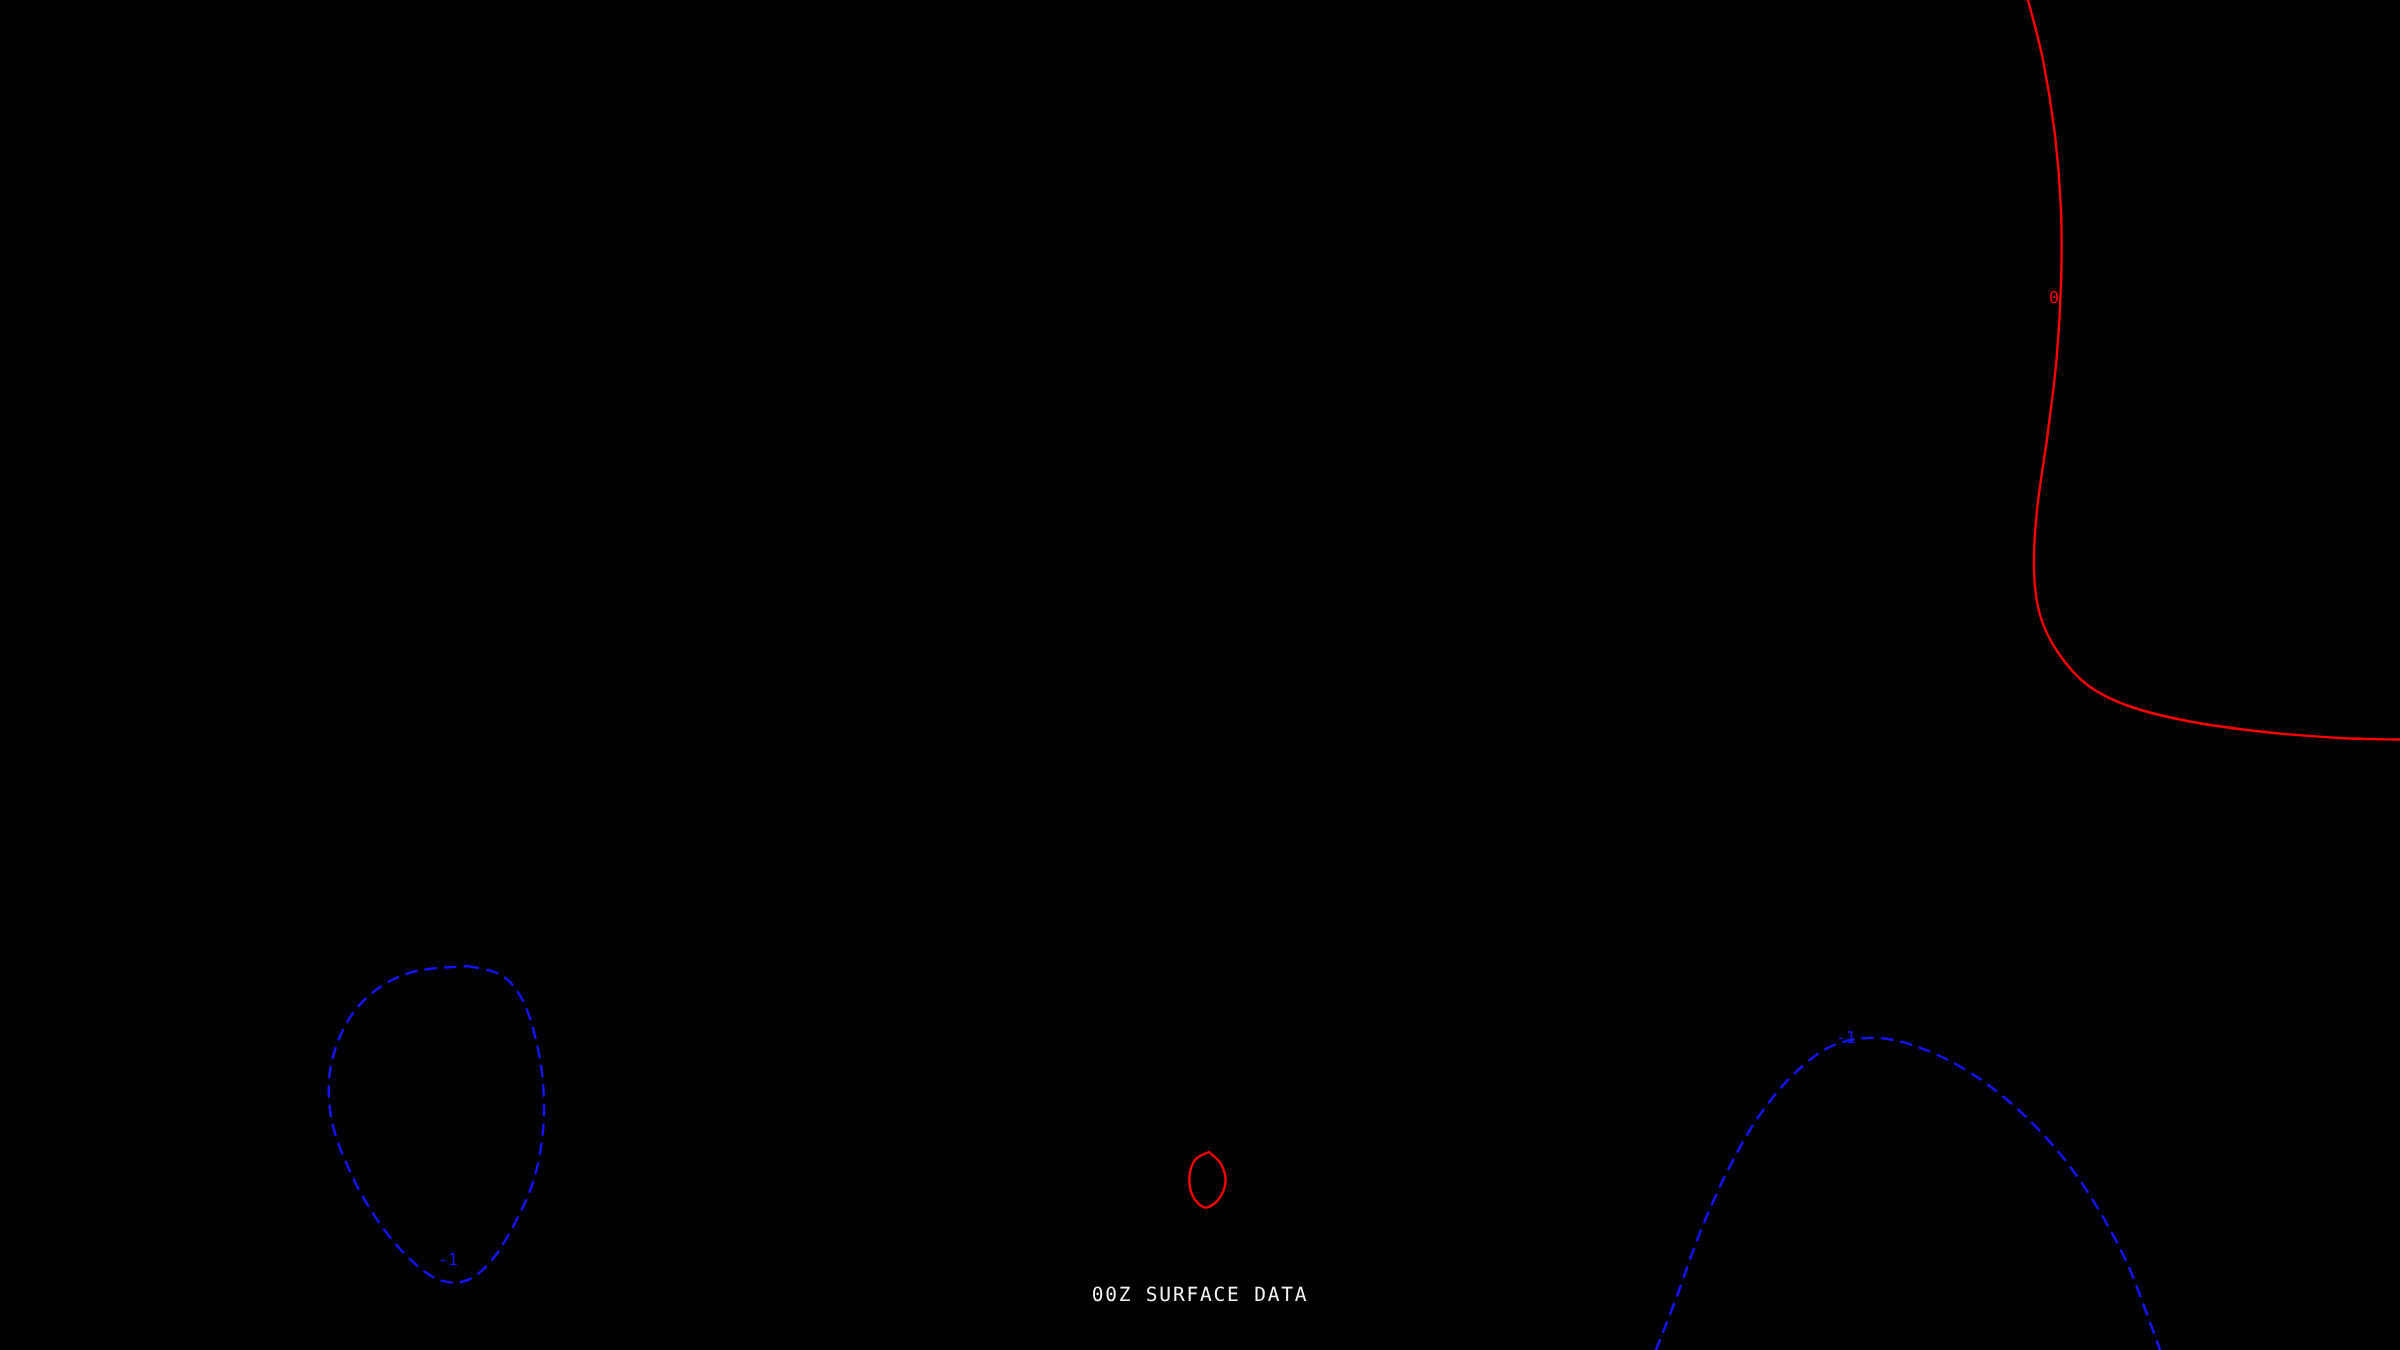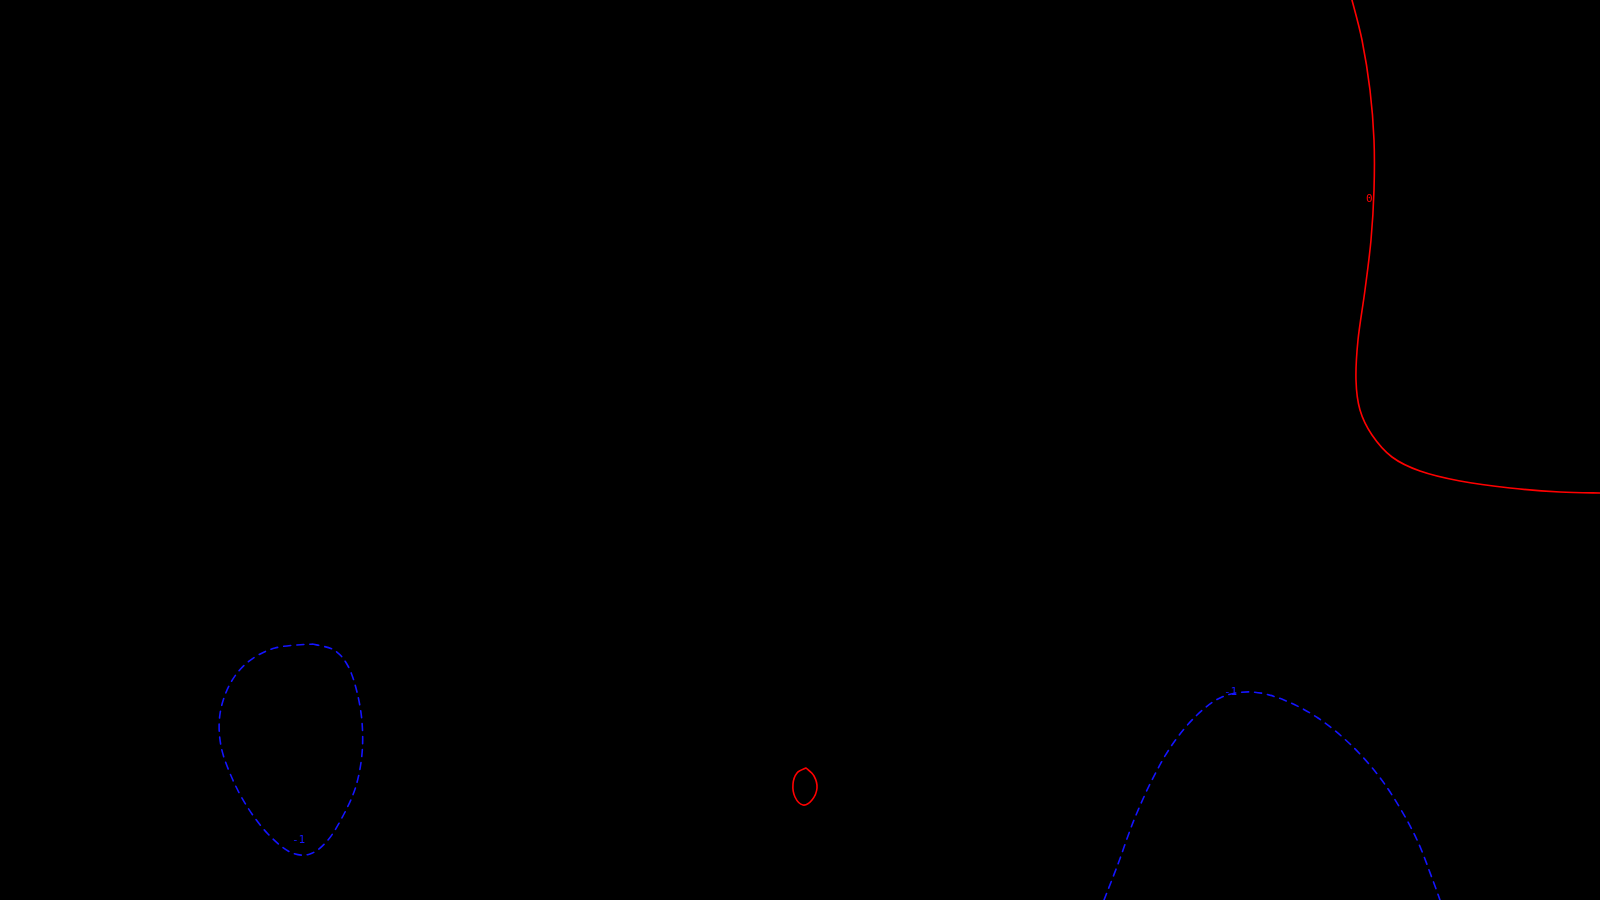--- a/index.html
+++ b/index.html
@@ -57,14 +57,15 @@
         <path d="M 806 768 C 807.3333333333334 769.3333333333334, 812.1666666666666 772.6666666666666, 814 776 C 815.8333333333334 779.3333333333334, 817.3333333333334 784, 817 788 C 816.6666666666666 792, 814.3333333333334 797.1666666666666, 812 800 C 809.6666666666666 802.8333333333334, 805.8333333333334 805.5, 803 805 C 800.1666666666666 804.5, 796.6666666666666 800.5, 795 797 C 793.3333333333334 793.5, 792.6666666666666 788, 793 784 C 793.3333333333334 780, 794.8333333333334 775.6666666666666, 797 773 C 799.1666666666666 770.3333333333334, 804.5 768.8333333333334, 806 768" fill="none" stroke="#ff0000" stroke-width="1.6" stroke-linecap="round" stroke-linejoin="round"></path>
         <path d="M 312 644 C 315.6666666666667 645, 328 646.3333333333334, 334 650 C 340 653.6666666666666, 344.1666666666667 659, 348 666 C 351.8333333333333 673, 354.6666666666667 682.6666666666666, 357 692 C 359.3333333333333 701.3333333333334, 361.1666666666667 711.6666666666666, 362 722 C 362.8333333333333 732.3333333333334, 363 743.3333333333334, 362 754 C 361 764.6666666666666, 359 776, 356 786 C 353 796, 348.6666666666667 805, 344 814 C 339.3333333333333 823, 333.6666666666667 833.3333333333334, 328 840 C 322.3333333333333 846.6666666666666, 316.3333333333333 852, 310 854 C 303.6666666666667 856, 297 855.3333333333334, 290 852 C 283 848.6666666666666, 275 841.3333333333334, 268 834 C 261 826.6666666666666, 254 817.3333333333334, 248 808 C 242 798.6666666666666, 236.5 788.3333333333334, 232 778 C 227.5 767.6666666666666, 223 756.6666666666666, 221 746 C 219 735.3333333333334, 218.5 724.3333333333334, 220 714 C 221.5 703.6666666666666, 225.33333333333334 692.6666666666666, 230 684 C 234.66666666666666 675.3333333333334, 240.5 668, 248 662 C 255.5 656, 264.3333333333333 651, 275 648 C 285.6666666666667 645, 305.8333333333333 644.6666666666666, 312 644" fill="none" stroke="#1414ff" stroke-width="1.6" stroke-linecap="round" stroke-linejoin="round" stroke-dasharray="7 6"></path>
         <path d="M 1104 900 C 1106.3333333333333 894, 1113 877.3333333333334, 1118 864 C 1123 850.6666666666666, 1128.3333333333333 834, 1134 820 C 1139.6666666666667 806, 1145.6666666666667 792.5, 1152 780 C 1158.3333333333333 767.5, 1164.6666666666667 755.6666666666666, 1172 745 C 1179.3333333333333 734.3333333333334, 1187.6666666666667 724, 1196 716 C 1204.3333333333333 708, 1212.6666666666667 701, 1222 697 C 1231.3333333333333 693, 1241.6666666666667 691.5, 1252 692 C 1262.3333333333333 692.5, 1273 695.6666666666666, 1284 700 C 1295 704.3333333333334, 1307 710.6666666666666, 1318 718 C 1329 725.3333333333334, 1340 734.5, 1350 744 C 1360 753.5, 1369.6666666666667 764.3333333333334, 1378 775 C 1386.3333333333333 785.6666666666666, 1393.3333333333333 796.8333333333334, 1400 808 C 1406.6666666666667 819.1666666666666, 1412.6666666666667 830.3333333333334, 1418 842 C 1423.3333333333333 853.6666666666666, 1428.3333333333333 868.3333333333334, 1432 878 C 1435.6666666666667 887.6666666666666, 1438.6666666666667 896.3333333333334, 1440 900" fill="none" stroke="#1414ff" stroke-width="1.6" stroke-linecap="round" stroke-linejoin="round" stroke-dasharray="7 6"></path>
       </g>
   </svg>
 
   <div class="contour-label label-red" style="left:1366px; top:193px;">0</div>
   <div class="contour-label label-blue" style="left:292px; top:834px;">-1</div>
   <div class="contour-label label-blue" style="left:1224px; top:686px;">-1</div>
 
+  <div class="caption">00Z SURFACE DATA</div>
 
 </div>
 
 </body></html>

